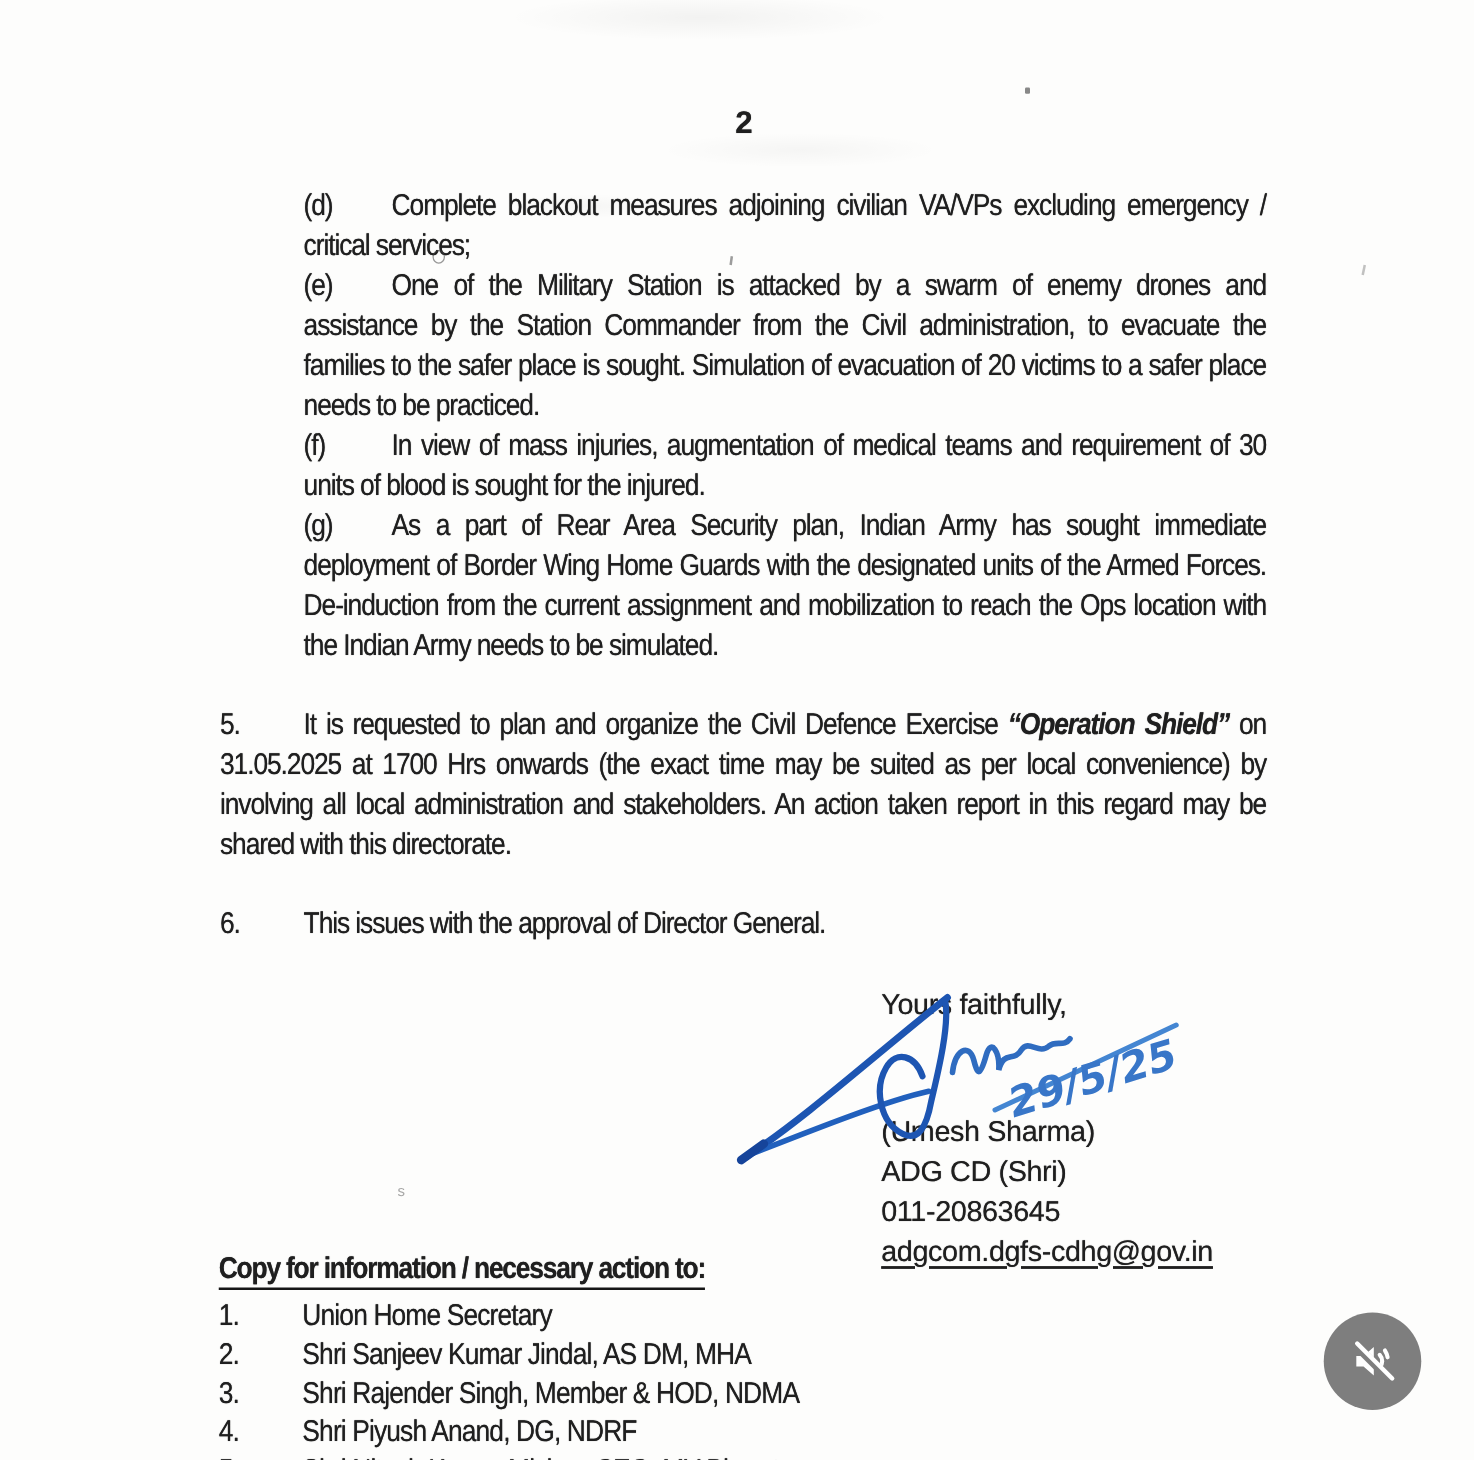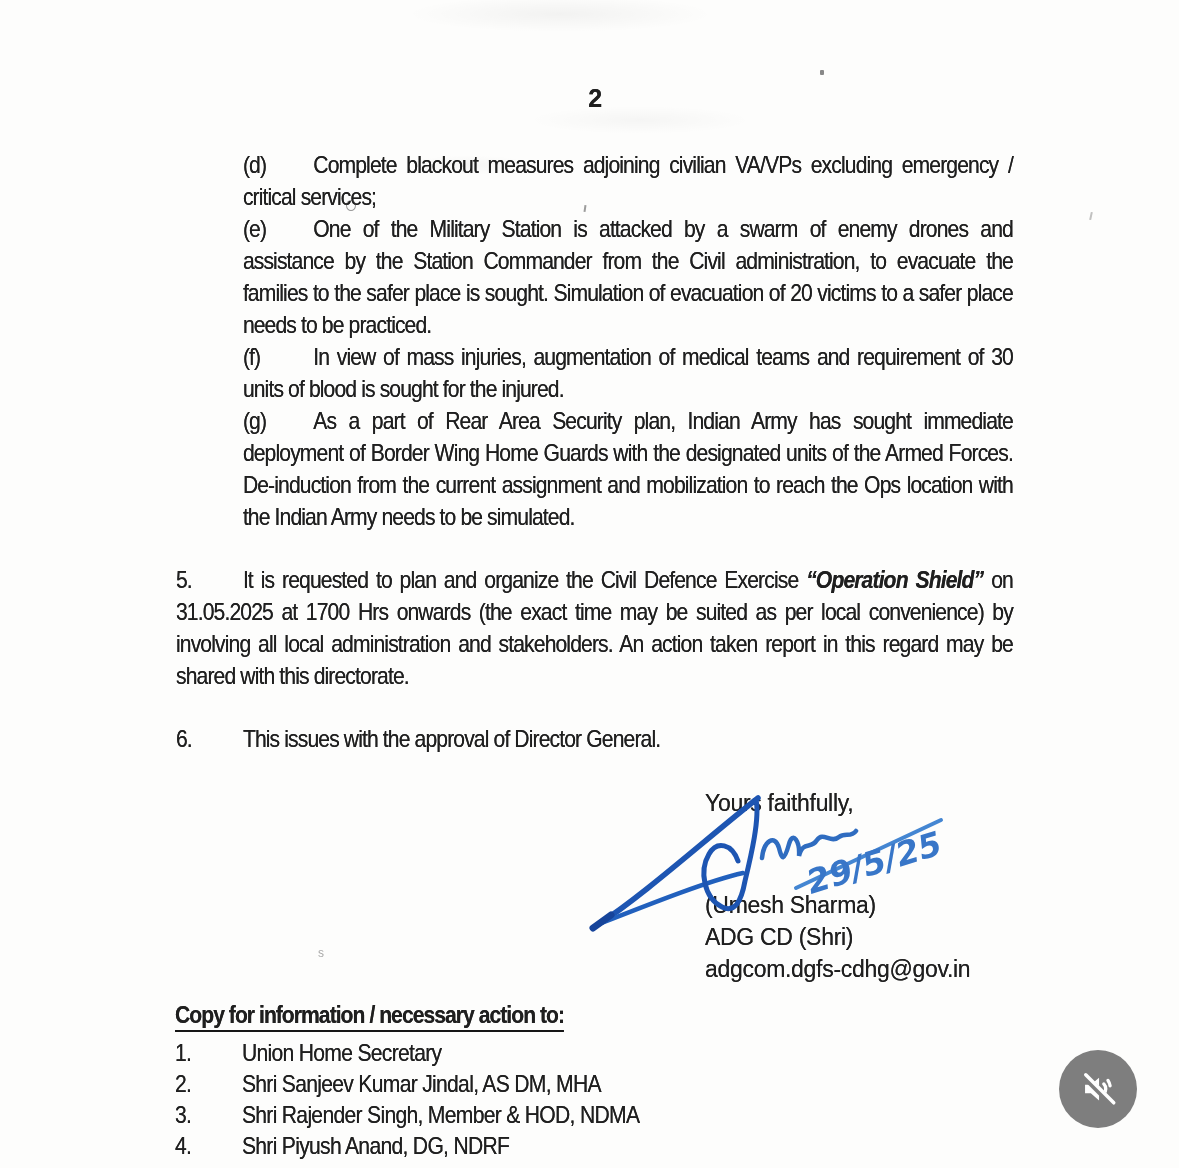--- a/index.html
+++ b/index.html
@@ -37,21 +37,21 @@
   .main .lbl{display:inline-block;width:76px;}
   .emph{font-weight:bold;font-style:italic;}
 
   
   .sig-block{
     position:absolute;left:705px;top:787px;width:320px;
     font-size:23px;line-height:32px;letter-spacing:-0.3px;
   }
   .sig-gap{height:70px;}
   .sig-line{display:block;}
-  .sig-email{text-underline-offset:4px;}
+  .sig-email{text-decoration:underline;text-underline-offset:4px;}
 
   .signature-svg{position:absolute;left:585px;top:776px;}
   .sig-date-text{font-family:"DejaVu Sans",sans-serif;font-style:italic;font-weight:bold;}
 
   
   .copy-block{
     position:absolute;left:175px;top:1001px;width:800px;
     transform:scaleX(0.88);transform-origin:0 0;
     font-size:24px;letter-spacing:-0.8px;
   }
@@ -93,20 +93,21 @@
     <p class="sub"><span class="lbl">(g)</span><span>As a part of Rear Area Security plan, Indian Army has sought immediate deployment of Border Wing Home Guards with the designated units of the Armed Forces. De-induction from the current assignment and mobilization to reach the Ops location with the Indian Army needs to be simulated.</span></p>
     <p class="main"><span class="lbl">5.</span><span>It is requested to plan and organize the Civil Defence Exercise </span><span class="emph">“Operation Shield”</span><span> on 31.05.2025 at 1700 Hrs onwards (the exact time may be suited as per local convenience) by involving all local administration and stakeholders. An action taken report in this regard may be shared with this directorate.</span></p>
     <p class="main"><span class="lbl">6.</span><span>This issues with the approval of Director General.</span></p>
   </main>
 
   <div class="sig-block ink">
     <span class="sig-line">Yours faithfully,</span>
     <div class="sig-gap"></div>
     <span class="sig-line">(Umesh Sharma)</span>
     <span class="sig-line">ADG CD (Shri)</span>
+    <span class="sig-line">011-20863645</span>
     <span class="sig-line sig-email">adgcom.dgfs-cdhg@gov.in</span>
   </div>
 
   <svg class="signature-svg" width="370" height="160" viewBox="0 0 370 160" fill="none">
 
     <path d="M14 148 C60 118 122 62 173 22" stroke="#1d55b2" stroke-width="5.5" stroke-linecap="round"></path>
     <path d="M14 148 C70 126 126 104 158 97" stroke="#2160bd" stroke-width="4.5" stroke-linecap="round"></path>
     <path d="M8 152 L26 139" stroke="#16449a" stroke-width="7" stroke-linecap="round"></path>
 
     <path d="M171 24 C175 42 166 80 160 105 C156 127 149 137 137 131 C119 122 114 95 124 78 C132 64 147 68 153 85" stroke="#1d55b2" stroke-width="5" stroke-linecap="round"></path>

